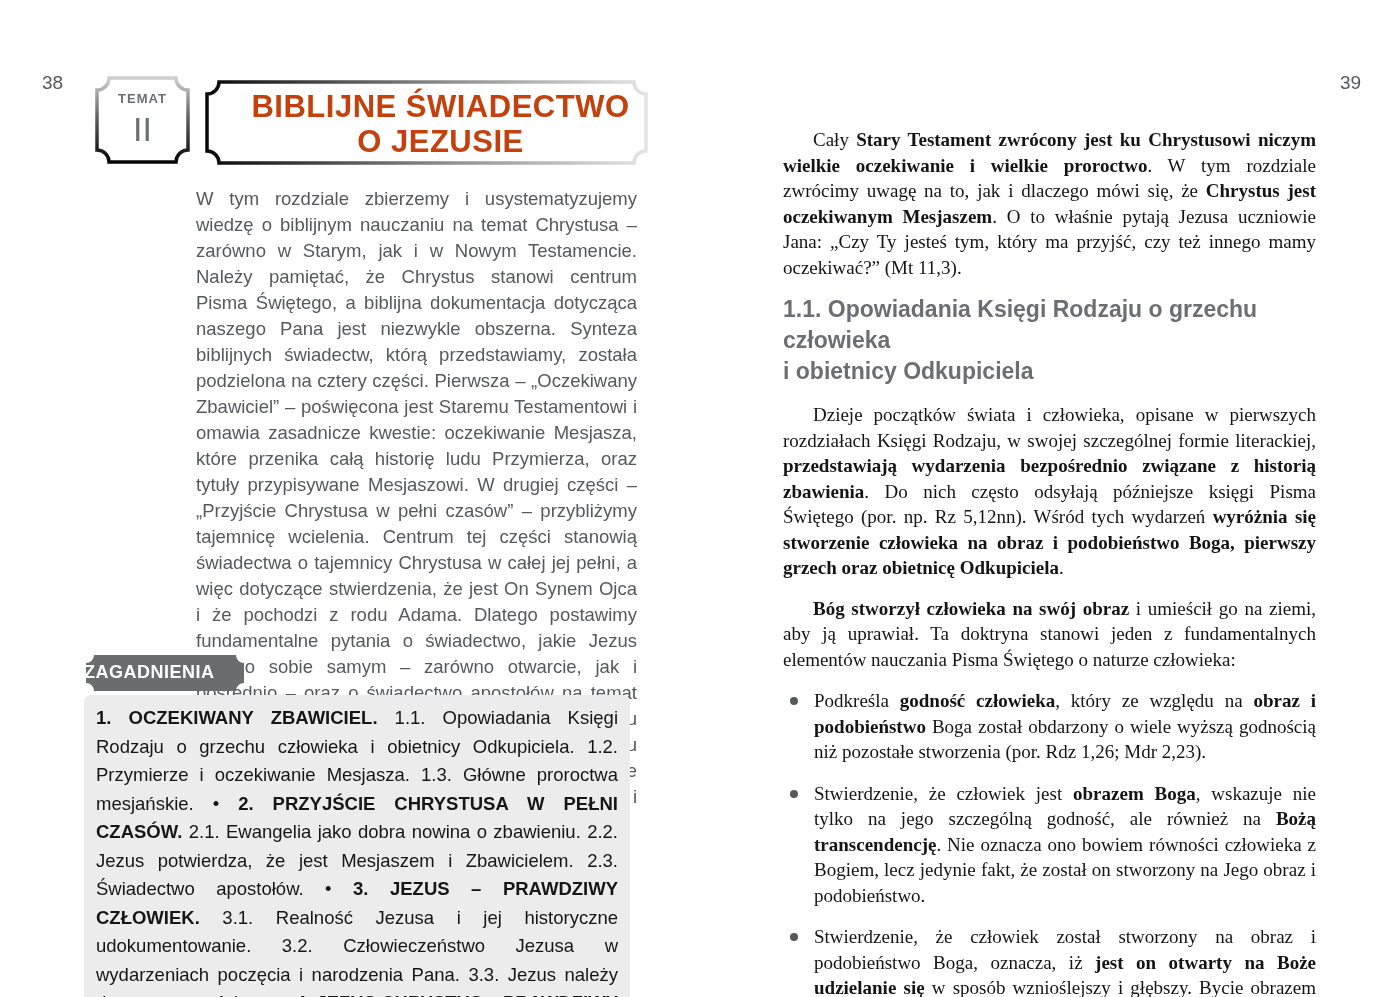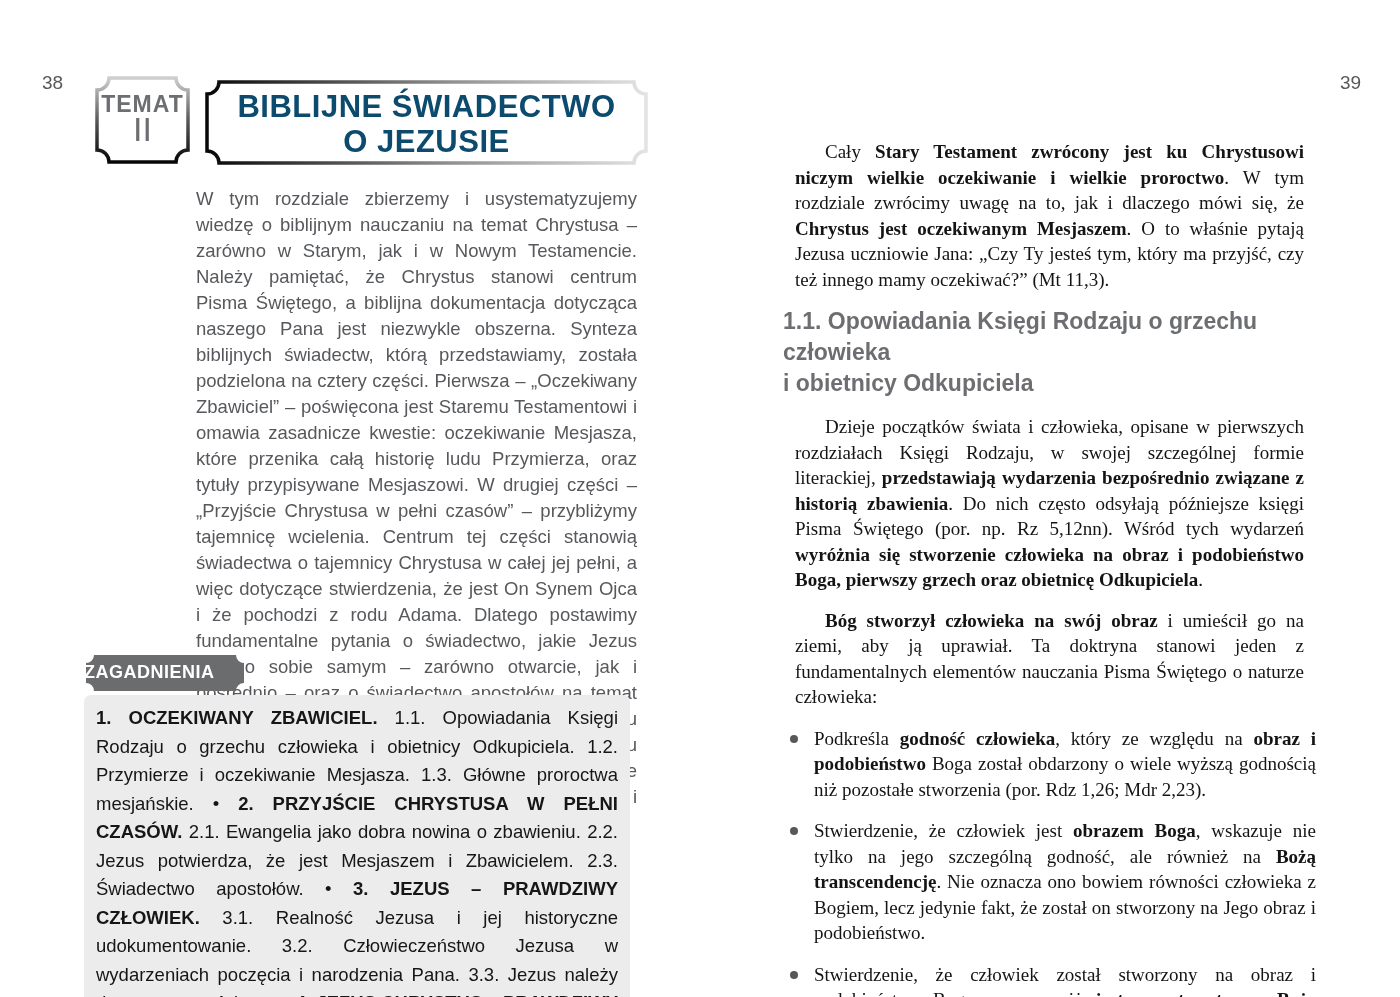--- a/index.html
+++ b/index.html
@@ -6,42 +6,42 @@
   .spread{position:relative;width:1400px;height:997px;background:#fff;overflow:hidden;
           font-family:"Liberation Sans",sans-serif;}
   .abs{position:absolute;}
   .b{font-weight:bold;}
   .i{font-style:italic;}
 
   
   .pagenum{font-size:19px;color:#57585a;}
   .badge-wrap{left:95px;top:76px;width:95px;height:88px;}
   .badge-label{position:absolute;left:0;top:15px;width:100%;text-align:center;
-               font-size:23px;font-weight:bold;letter-spacing:1px;color:#6d6e71;}
+               font-size:13px;font-weight:bold;letter-spacing:1px;color:#6d6e71;}
   .badge-num{position:absolute;left:0;top:34px;width:100%;text-align:center;
              font-size:34px;font-weight:normal;color:#6d6e71;}
   .title-wrap{left:205px;top:80px;width:443px;height:85px;}
-  .title-text{position:absolute;left:0;top:9px;width:100%;text-align:center;
-              font-size:31px;line-height:35px;font-weight:bold;letter-spacing:.5px;color:#0c4a6e;}
+  .title-text{position:absolute;left:14px;top:9px;width:100%;text-align:center;
+              font-size:31px;line-height:35px;font-weight:bold;letter-spacing:.5px;color:#c2410c;}
   .intro{left:196px;top:186px;width:441px;font-size:18.5px;line-height:26px;
          color:#56585b;text-align:justify;}
   .zag-wrap{left:84px;top:654px;width:162px;height:38px;}
   .zag-label{position:absolute;left:0;top:8px;width:100%;text-align:left;
              font-size:18px;font-weight:bold;letter-spacing:.5px;color:#ffffff;}
   .topics-box{left:84px;top:695px;width:546px;box-sizing:border-box;background:#ececec;
               border-radius:7px;padding:9px 12px 12px 12px;font-size:18.5px;line-height:28.5px;
               color:#161616;text-align:justify;}
 
   
   .rp-header{left:783px;top:74px;width:533px;text-align:center;font-size:23px;
              font-weight:bold;color:#6d6e71;}
   .rp-pagenum{left:1340px;top:72px;}
   .rp-col{left:783px;top:127px;width:533px;font-family:"Liberation Serif",serif;
           font-size:19px;line-height:25.5px;color:#141414;text-align:justify;}
-  .rp-col p{margin:12px;text-indent:30px;}
+  .rp-col p{margin:0;text-indent:30px;}
   .rp-col p + p{margin-top:15px;}
   .sec-heading{margin:14px 0 15px 0;font-family:"Liberation Sans",sans-serif;
                font-size:23px;line-height:31px;font-weight:bold;color:#6d6e71;text-align:left;}
   .bullets{list-style:none;margin:15px 0 0 0;padding:0;}
   .bullets li{position:relative;padding-left:31px;margin-top:16px;}
   .bullet-dot{position:absolute;left:7px;top:9px;width:8px;height:8px;border-radius:50%;
               background:#57585a;}
 </style>
 </head>
 <body>

